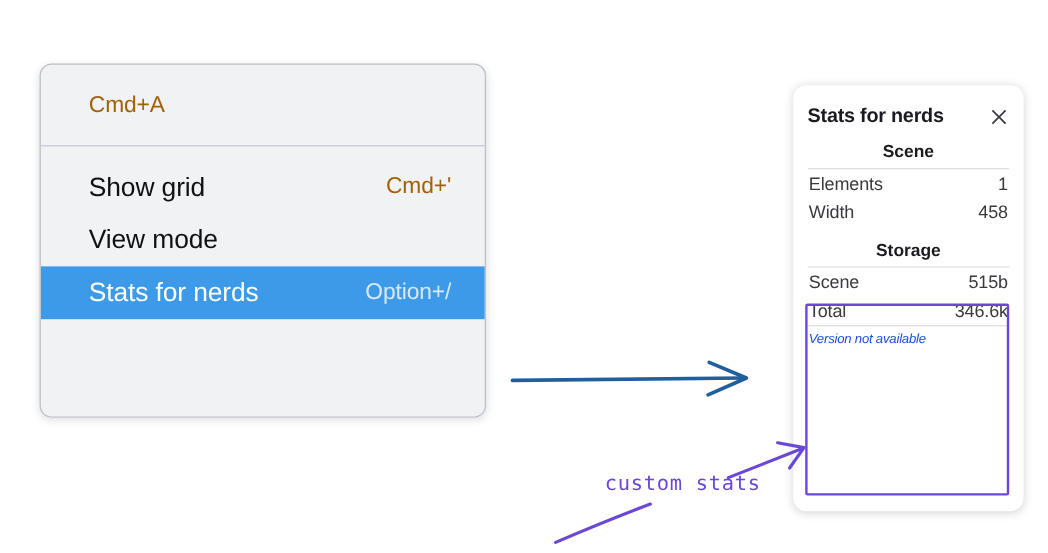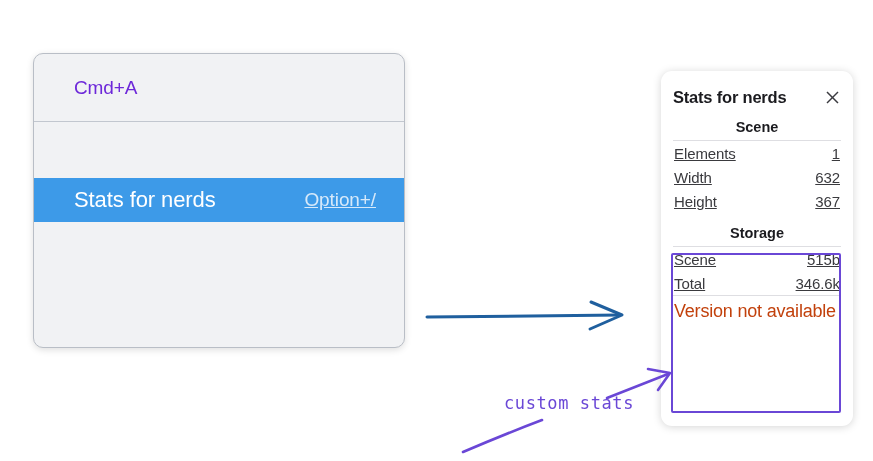--- a/index.html
+++ b/index.html
@@ -42,28 +42,28 @@
     box-sizing: border-box;
     cursor: default;
   }
   .menu-item .label {
     font-size: 22px;
     color: #101114;
     letter-spacing: -0.1px;
   }
   .menu-item .shortcut {
     font-size: 19px;
-    color: #6d28d9;
+    color: #a16207;
     letter-spacing: -0.1px;
   }
   .menu-item.selected {
     background: #3d9ae8;
   }
   .menu-item.selected .label { color: #ffffff; }
-  .menu-item.selected .shortcut { color: #d6e9fa; text-decoration: underline; }
+  .menu-item.selected .shortcut { color: #d6e9fa; }
 
   .menu-separator {
     height: 1px;
     background: #c2c7cf;
     margin: 11px 0 0 0;
   }
 
   
   #stats-panel {
     position: absolute;
@@ -110,30 +110,30 @@
     background: #dedee2;
     margin: 0 2px;
   }
   .stat-row {
     display: flex;
     justify-content: space-between;
     align-items: baseline;
     font-size: 15px;
     color: #3a3a3e;
     padding: 4px 3px 3px 3px;
-    text-decoration: underline;
   }
   .stat-row .k { letter-spacing: -0.1px; }
   .stat-row .v { letter-spacing: -0.1px; }
 
   .version-text {
-    font-size: 18px;
-    color: #c2410c;
+    font-size: 11px;
+    color: #1d4ed8;
     padding: 5px 3px 0 3px;
     letter-spacing: -0.2px;
+    font-style: italic;
   }
 
   
   #custom-stats-box {
     position: absolute;
     left: 671px;
     top: 253px;
     width: 170px;
     height: 160px;
     border: 2px solid #6a47d6;
@@ -166,23 +166,28 @@
 <div id="context-menu">
   <div class="menu-pad-top"></div>
 
   <div class="menu-item">
     <span class="shortcut">Cmd+A</span>
   </div>
 
   <div class="menu-separator"></div>
   <div class="menu-pad-top"></div>
 
-
-
   <div class="menu-item">
+    <span class="label">Show grid</span>
+    <span class="shortcut">Cmd+'</span>
+  </div>
+
+
+  <div class="menu-item">
+    <span class="label">View mode</span>
   </div>
 
   <div class="menu-item selected">
     <span class="label">Stats for nerds</span>
     <span class="shortcut">Option+/</span>
   </div>
 
   <div class="menu-pad-bottom"></div>
 </div>
 
@@ -197,25 +202,21 @@
   </div>
 
   <div class="section-head">Scene</div>
   <div class="hr"></div>
   <div class="stat-row">
     <span class="k">Elements</span>
     <span class="v">1</span>
   </div>
   <div class="stat-row">
     <span class="k">Width</span>
-    <span class="v">632</span>
-  </div>
-  <div class="stat-row">
-    <span class="k">Height</span>
-    <span class="v">367</span>
+    <span class="v">458</span>
   </div>
 
   <div class="section-head">Storage</div>
   <div class="hr"></div>
   <div class="stat-row">
     <span class="k">Scene</span>
     <span class="v">515b</span>
   </div>
   <div class="stat-row">
     <span class="k">Total</span>

